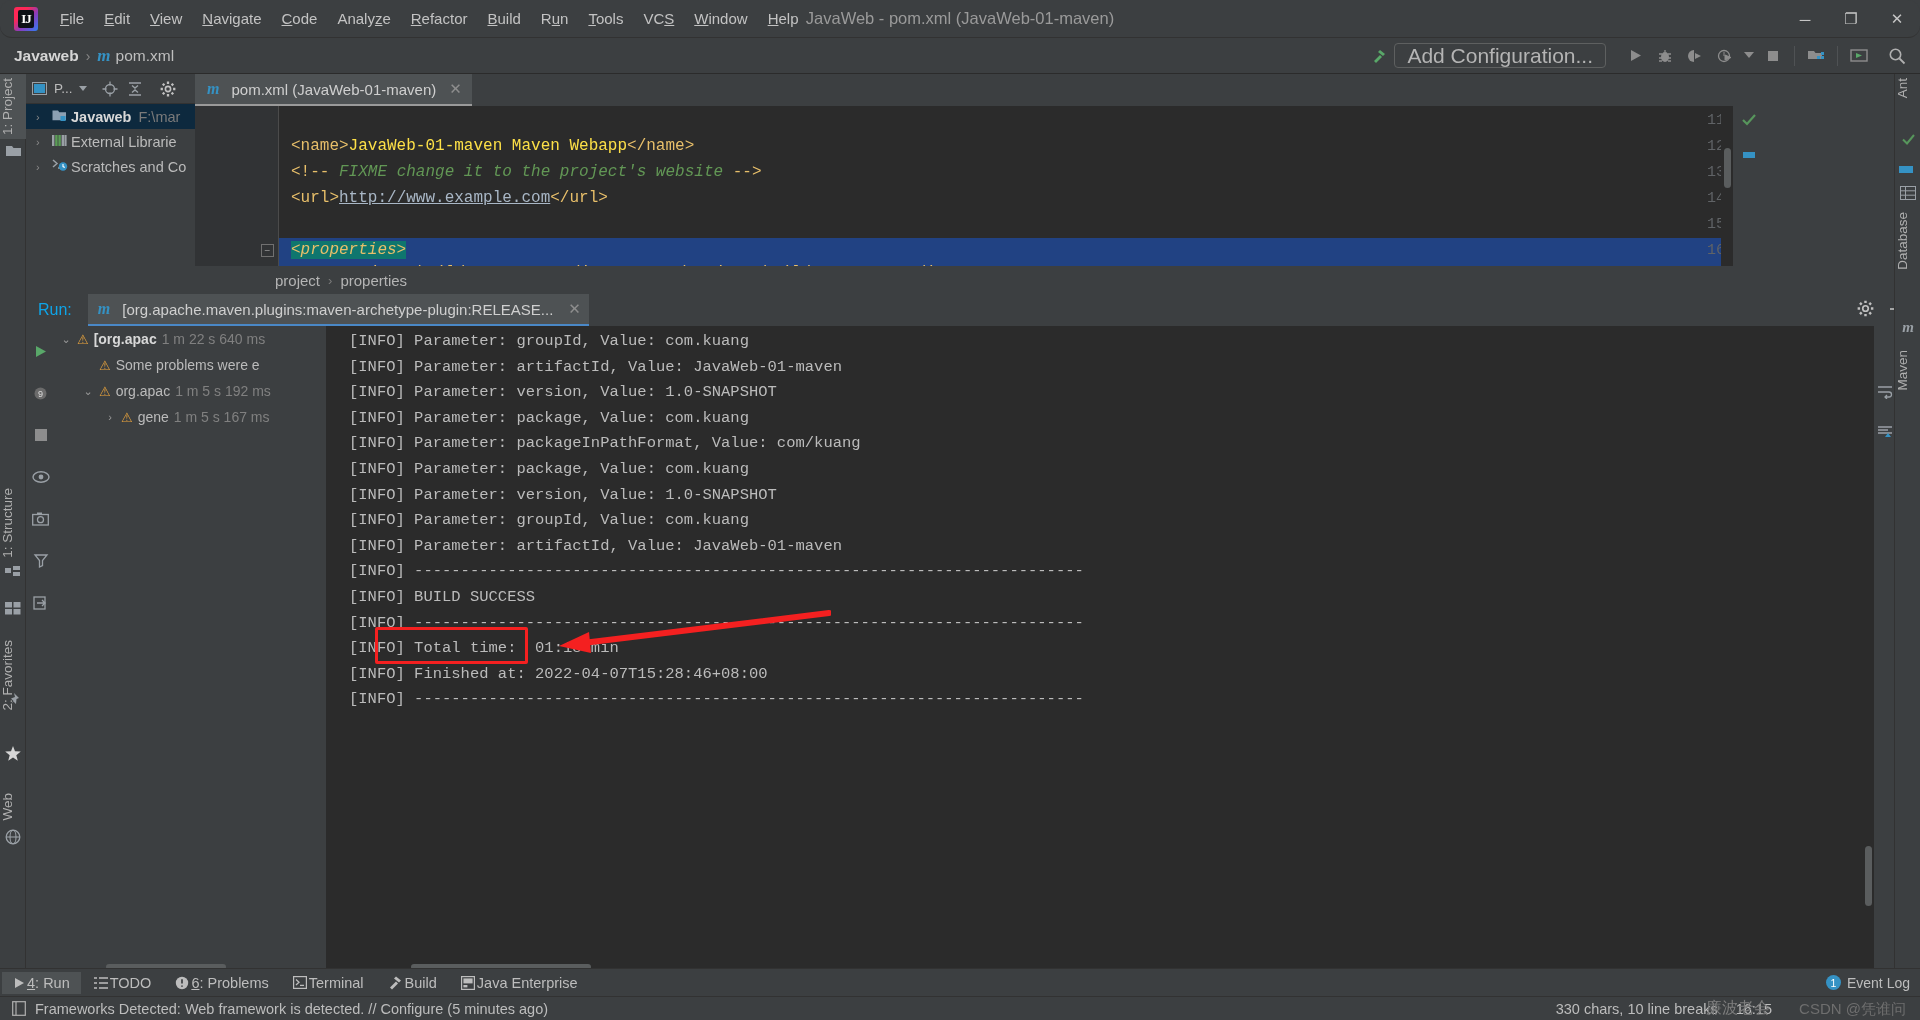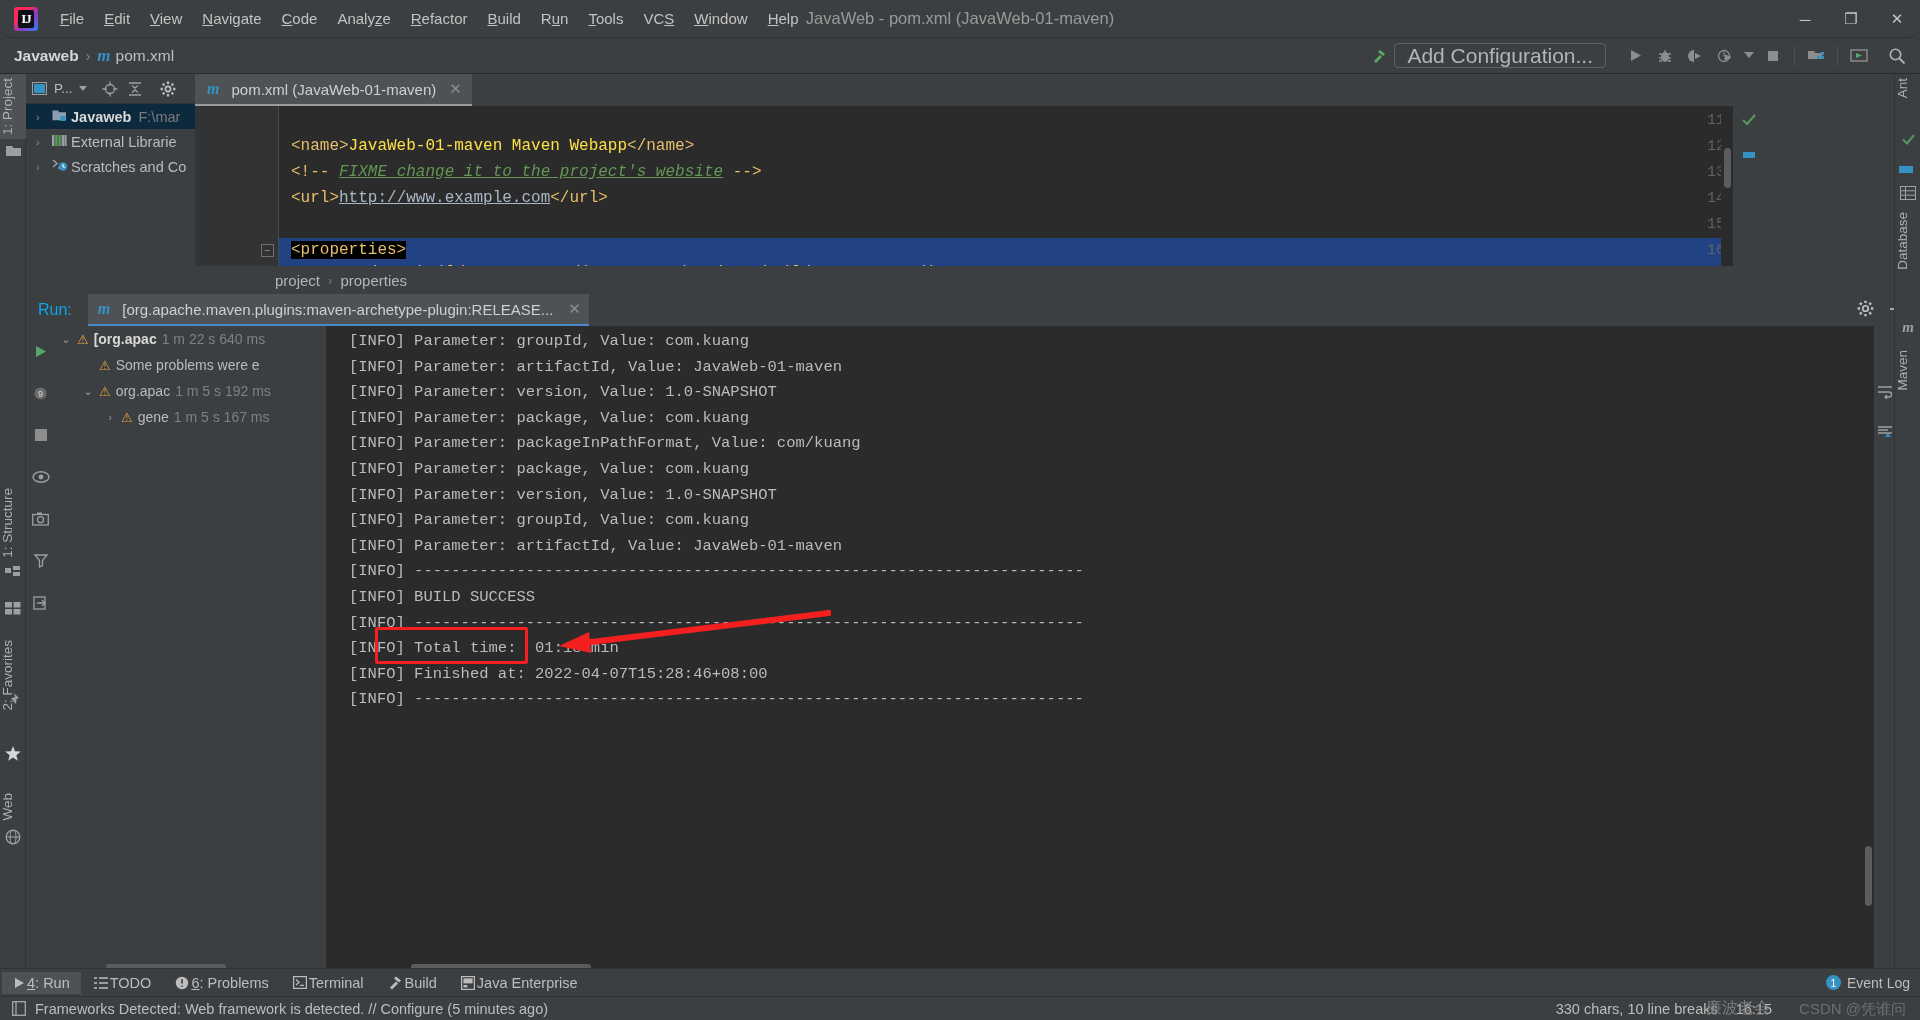--- a/index.html
+++ b/index.html
@@ -77,24 +77,24 @@
   .etab {
     height:32px; display:flex; align-items:center; gap:7px; padding:0 10px 0 12px;
     background:#4e5254; font-size:15px; color:#cfcfcf; border-bottom:2px solid #9a9a9a;
   }
   .etab .x { color:#8e8e8e; font-size:15px; margin-left:6px; }
   .code { position:relative; height:167px; background:#2b2b2b; overflow:hidden; }
   .gutter { position:absolute; left:0; top:0; width:62px; height:100%; background:#313335; }
   .gutter2 { position:absolute; left:62px; top:0; width:22px; height:100%; background:#313335; border-right:1px solid #4b4b4b;}
   .lnum { position:absolute; right:8px; font-size:15px; color:#606366; font-family:"Liberation Mono", monospace; }
   .codeline { position:absolute; left:96px; font-size:16px; font-family:"Liberation Mono", monospace; white-space:pre; }
-  .tg { color:#e8bf6a; } .tx { color:#fde047; } .cm { color:#629755; font-style:italic;text-decoration:underline; }
+  .tg { color:#e8bf6a; } .tx { color:#fde047; } .cm { color:#629755; font-style:italic; }
   .lnk { color:#a9b7c6; text-decoration:underline; }
   .selrow { position:absolute; left:84px; right:0; height:26px; background:#214283; }
-  .hl-tag { background:#000000; }
+  .hl-tag { background:#0f766e;font-style:italic; }
   .fold { position:absolute; left:66px; width:13px; height:13px; border:1px solid #707070; color:#9a9a9a;
     font-size:10px; line-height:11px; text-align:center; background:#313335;}
   .scroll-v { position:absolute; right:0; top:0; width:12px; height:167px; background:#2b2b2b; }
   .scroll-thumb { position:absolute; right:2px; top:42px; width:7px; height:40px; background:#5a5d5e; border-radius:4px;}
 
   
   .bcbar { position:absolute; left:195px; top:266px; width:1538px; height:28px; background:#3c3f41; display:flex; align-items:center; padding-left:80px;}
   .bc { font-size:15px; color:#b4b4b4; }
   .bc-sep { color:#7b7b7b; margin:0 8px; font-size:13px;}
 

